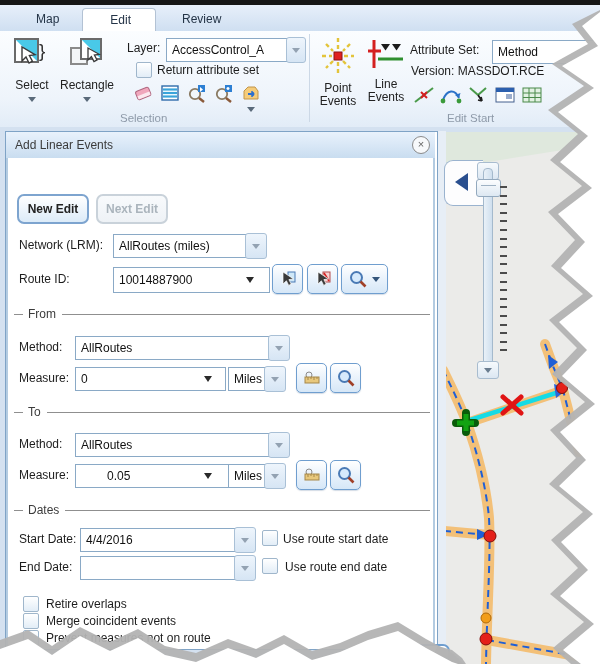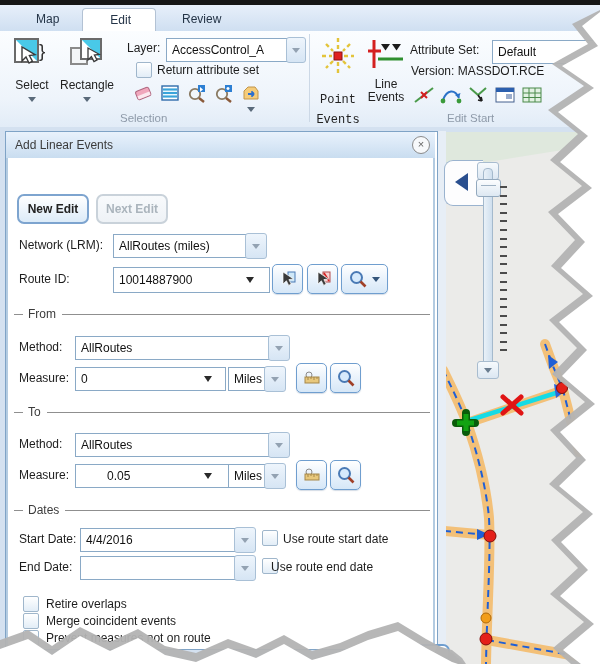--- a/index.html
+++ b/index.html
@@ -148,36 +148,36 @@
             <line x1="18" y1="26" x2="18" y2="38"></line>
           <line x1="2" y1="20" x2="12" y2="20"></line>
             <line x1="24" y1="20" x2="34" y2="20"></line>
           <line x1="6" y1="8" x2="13" y2="15"></line>
             <line x1="23" y1="25" x2="30" y2="32"></line>
           <line x1="30" y1="8" x2="23" y2="15"></line>
             <line x1="13" y1="25" x2="6" y2="32"></line>
         </g>
         <rect x="14" y="16" width="8" height="8" fill="#e02020" stroke="#8c1414"></rect>
       </svg>
-      <div class="biglabel abs" style="left:0;top:56px;width:44px;line-height:20px;font-family:Liberation Mono, monospace;">Point Events</div>
+      <div class="biglabel abs" style="left:0;top:48px;width:44px;line-height:13px;">Point Events</div>
     </div>
 
     <div class="abs" style="left:362px;top:3px;width:48px;height:90px;">
       <svg class="ico" style="left:4px;top:2px;" width="40" height="40" viewBox="0 0 40 40">
         <line x1="8" y1="4" x2="8" y2="32" stroke="#d42020" stroke-width="3"></line>
         <line x1="2" y1="15" x2="15" y2="15" stroke="#d42020" stroke-width="3"></line>
         <line x1="12" y1="23" x2="37" y2="23" stroke="#2f8f2f" stroke-width="3"></line>
         <path d="M15,8 h9 l-4.5,6.5 z" fill="#1c1c1c"></path>
         <path d="M26,8 h9 l-4.5,6.5 z" fill="#1c1c1c"></path>
       </svg>
       <div class="biglabel abs" style="left:0;top:44px;width:48px;line-height:13px;">Line Events</div>
     </div>
 
     <div class="lbl" style="left:410px;top:12px;">Attribute Set:</div>
-    <div class="combo" style="left:492px;top:9px;width:100px;">Default</div>
+    <div class="combo" style="left:492px;top:9px;width:100px;">Method</div>
     <div class="lbl" style="left:411px;top:33px;">Version: MASSDOT.RCE</div>
 
     <svg class="ico" style="left:412px;top:54px;" width="24" height="20" viewBox="0 0 24 20">
       <line x1="3" y1="17" x2="21" y2="3" stroke="#4a9a4a" stroke-width="2"></line>
       <path d="M9,7 l6,6 m0,-6 l-6,6" stroke="#d42020" stroke-width="2"></path>
     </svg>
     <svg class="ico" style="left:439px;top:54px;" width="24" height="20" viewBox="0 0 24 20">
       <path d="M4,15 C8,4 16,4 20,13" fill="none" stroke="#2b72c8" stroke-width="2"></path>
       <path d="M20,13 l1.5,-5 l-5.5,2 z" fill="#2b72c8"></path>
       <circle cx="4" cy="16" r="2.4" fill="#3a9a3a"></circle>
@@ -369,21 +369,21 @@
         </div>
       <div class="chk" style="left:254px;top:372px;"></div>
       <div class="lbl" style="left:275px;top:374px;">Use route start date</div>
 
       <div class="lbl" style="left:11px;top:402px;">End Date:</div>
       <div class="combo" style="left:72px;top:398px;width:150px;"></div>
       <div class="arrbtn" style="left:226px;top:397px;">
           <div class="ddarrow"></div>
         </div>
       <div class="chk" style="left:254px;top:400px;"></div>
-      <div class="lbl" style="left:263px;top:402px;text-align:center;">Use route end date</div>
+      <div class="lbl" style="left:277px;top:402px;text-align:center;">Use route end date</div>
 
       <div class="chk" style="left:15px;top:438px;"></div>
       <div class="lbl" style="left:38px;top:439px;">Retire overlaps</div>
       <div class="chk" style="left:15px;top:455px;"></div>
       <div class="lbl" style="left:38px;top:456px;">Merge coincident events</div>
       <div class="chk" style="left:15px;top:472px;"></div>
       <div class="lbl" style="left:38px;top:473px;">Prevent measures not on route</div>
 
       <div class="toolbtn" style="left:362px;top:486px;width:76px;height:27px;border-radius:7px;border-width:2px;color:#1d3a57;">
           <span>Next &gt;</span>

